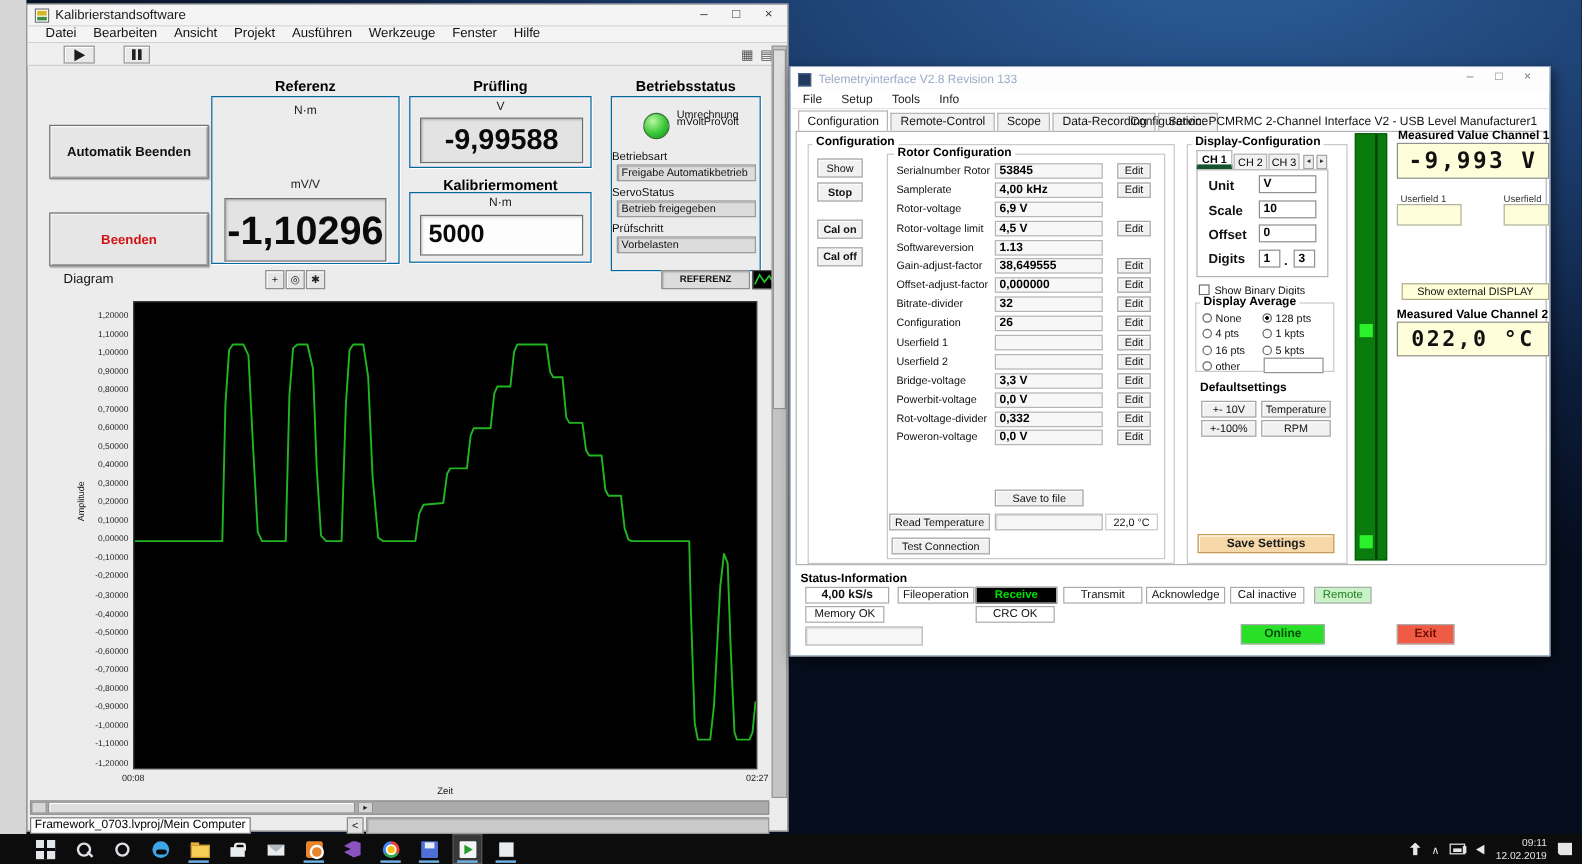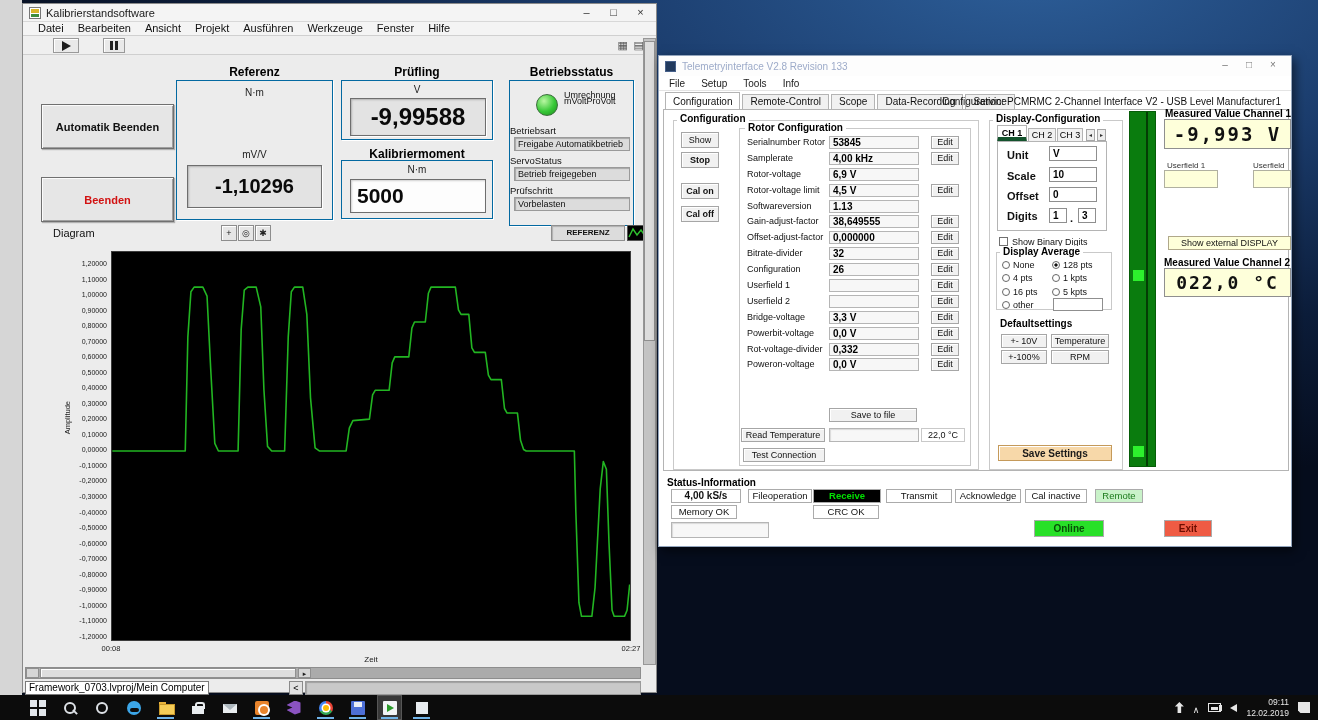--- a/index.html
+++ b/index.html
@@ -195,21 +195,21 @@
     <span class="grid-ico b" style="right:12px"></span>
   </div>
 
   <div class="bigbtn" style="left:18px;top:100px;width:133px;height:45px">Automatik Beenden</div>
   <div class="bigbtn red" style="left:18px;top:173px;width:133px;height:45px">Beenden</div>
 
   <div class="ptitle" style="left:153px;top:61px;width:157px">Referenz</div>
   <div class="pbox" style="left:153px;top:76px;width:157px;height:140px">
     <div class="unit" style="top:6px">N·m</div>
     <div class="unit" style="top:68px">mV/V</div>
-    <div class="bigdisp" style="left:10px;top:84px;width:135px;height:43px;font-size:20px">-1,10296</div>
+    <div class="bigdisp" style="left:10px;top:84px;width:135px;height:53px;font-size:33px">-1,10296</div>
   </div>
 
   <div class="ptitle" style="left:318px;top:61px;width:152px">Prüfling</div>
   <div class="pbox" style="left:318px;top:76px;width:152px;height:60px">
     <div class="unit" style="top:3px">V</div>
     <div class="bigdisp" style="left:8px;top:17px;width:136px;height:38px;font-size:24px">-9,99588</div>
   </div>
 
   <div class="ptitle" style="left:318px;top:143px;width:152px">Kalibriermoment</div>
   <div class="pbox" style="left:318px;top:156px;width:152px;height:59px">
@@ -422,21 +422,21 @@
         <span class="rvalue">0,332</span>
         <span class="redit show">Edit</span>
       </div>
 
       <div class="rrow">
         <span class="rlabel">Poweron-voltage</span>
         <span class="rvalue">0,0 V</span>
         <span class="redit show">Edit</span>
       </div>
     </div>
-  <div class="sbtn" style="left:170px;top:352px;width:88px;height:14px">Save to file</div>
+  <div class="sbtn" style="left:170px;top:352px;width:74px;height:14px">Save to file</div>
   <div class="sbtn" style="left:82px;top:372px;width:84px;height:14px">Read Temperature</div>
   <div class="tfield" style="left:170px;top:372px;width:90px;height:14px"></div>
   <div class="tlabel" style="left:262px;top:372px;width:44px;height:14px">22,0 °C</div>
   <div class="sbtn" style="left:84px;top:392px;width:82px;height:14px">Test Connection</div>
 
   <div class="grp" style="left:330px;top:64px;width:134px;height:350px"></div>
   <div class="grp-label" style="left:334px;top:57px">Display-Configuration</div>
   <span class="chtab active" style="left:338px;top:69px;width:30px;height:17px">CH 1</span>
   <span class="chtab" style="left:369px;top:72px;width:28px;height:14px">CH 2</span>
   <span class="chtab" style="left:398px;top:72px;width:26px;height:14px">CH 3</span>

